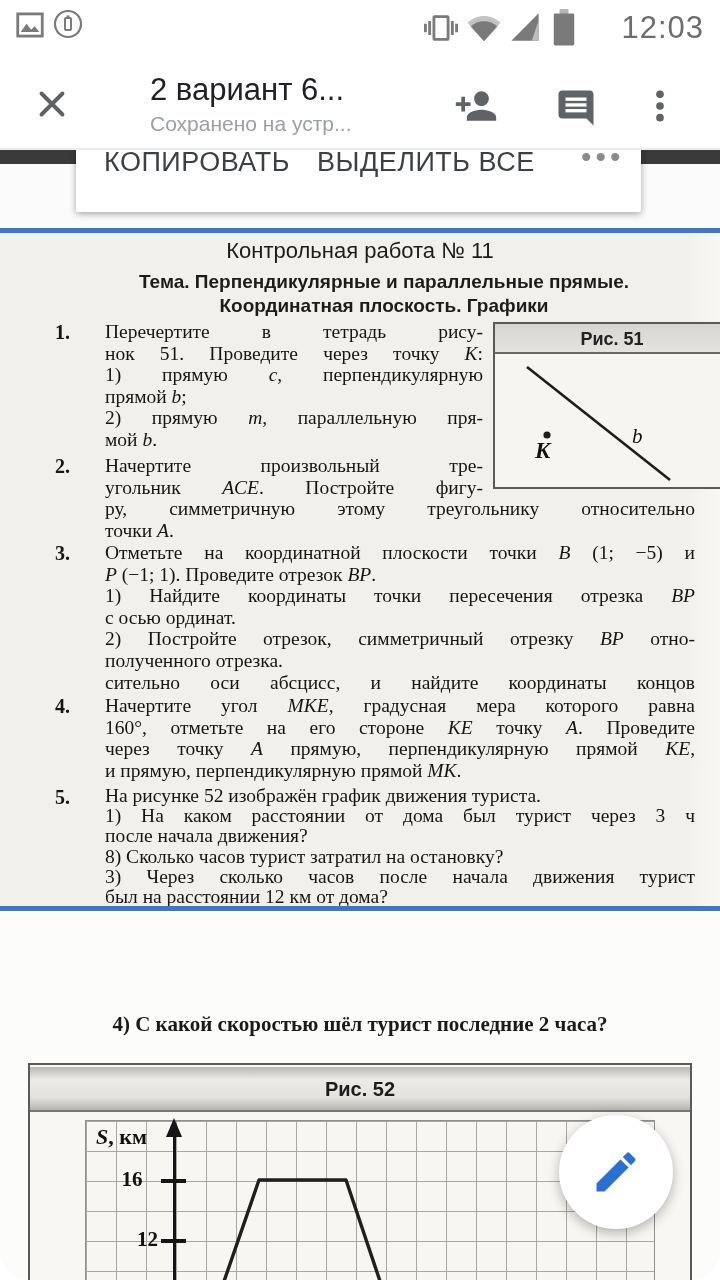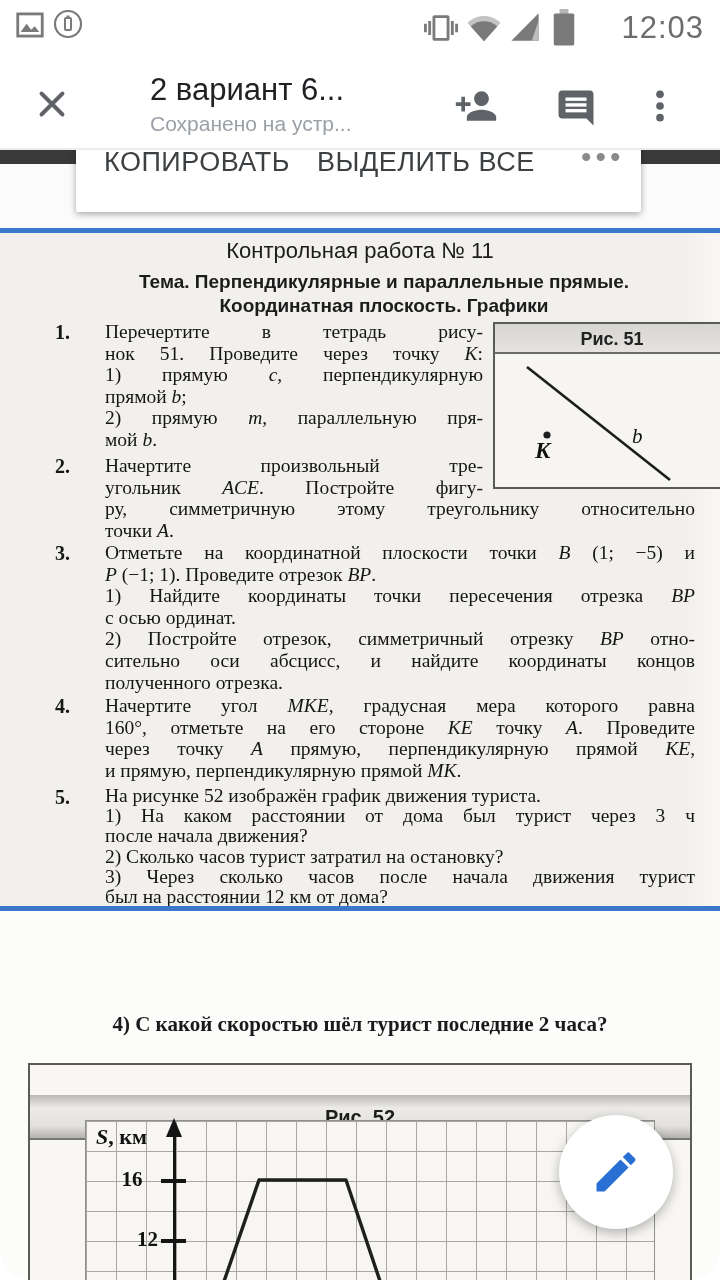--- a/index.html
+++ b/index.html
@@ -55,21 +55,21 @@
 
   
   .bottomarea{left:0;top:913px;width:720px;height:367px;background:#fcfcfb;}
   .q4{left:0;top:99px;width:720px;text-align:center;font-family:"Liberation Serif",serif;
       font-size:21px;font-weight:bold;color:#1a1a1a;}
 
   
   .fig52{left:28px;top:150px;width:664px;height:217px;border:2px solid #5a5a5a;border-bottom:none;background:#f8f7f4;}
   .fig52-head{position:absolute;left:0;top:2px;width:100%;height:45px;
               background:linear-gradient(#b9b8b5,#ecebe8 30%,#e3e2df 72%,#b3b2af);
-              border-bottom:2px solid #777;text-align:center;font-size:20px;font-weight:bold;line-height:45px;color:#1d1d1d;margin-top:28px;}
+              border-bottom:2px solid #777;text-align:center;font-size:20px;font-weight:bold;line-height:45px;color:#1d1d1d;}
   .f52-grid{position:absolute;left:55px;top:55px;width:570px;height:162px;border:1px solid #8f8f8f;
             background-color:#f7f6f3;
             background-image:repeating-linear-gradient(to right,#a8a7a4 0 1px,transparent 1px 30px),
                              repeating-linear-gradient(to bottom,#a8a7a4 0 1px,transparent 1px 30px);}
   .f52-axis{position:absolute;left:143px;top:67px;width:3px;height:150px;background:#151515;}
   .f52-arrow{position:absolute;left:136px;top:53px;width:0;height:0;
              border-left:8px solid transparent;border-right:8px solid transparent;border-bottom:19px solid #151515;}
   .f52-slabel{position:absolute;left:66px;top:59px;font-family:"Liberation Serif",serif;font-size:22px;font-weight:bold;color:#111;}
   .f52-tick{position:absolute;left:131px;width:25px;height:4px;background:#151515;}
   .f52-tlabel{position:absolute;left:76px;width:52px;text-align:right;font-family:"Liberation Serif",serif;
@@ -209,22 +209,22 @@
 
     <div class="abs prob" style="top:309px;">
       <span class="pnum">3.</span>
       <div class="plines">
 
       <div class="pl" data-j="1" data-n="0">Отметьте на координатной плоскости точки <i>B</i> (1; −5) и</div>
           <div class="pl" data-j="0" data-n="0"><i>P</i> (−1; 1). Проведите отрезок <i>BP</i>.</div>
           <div class="pl" data-j="1" data-n="0">1) Найдите координаты точки пересечения отрезка <i>BP</i></div>
           <div class="pl" data-j="0" data-n="0">с осью ординат.</div>
           <div class="pl" data-j="1" data-n="0">2) Постройте отрезок, симметричный отрезку <i>BP</i> отно-</div>
+          <div class="pl" data-j="0" data-n="0">полученного отрезка.</div>
           <div class="pl" data-j="1" data-n="0">сительно оси абсцисс, и найдите координаты концов</div>
-          <div class="pl" data-j="0" data-n="0">полученного отрезка.</div>
         </div>
     </div>
 
     <div class="abs prob" style="top:462px;">
       <span class="pnum">4.</span>
       <div class="plines">
 
       <div class="pl" data-j="1" data-n="0">Начертите угол <i>MKE</i>, градусная мера которого равна</div>
           <div class="pl" data-j="1" data-n="0">160°, отметьте на его стороне <i>KE</i> точку <i>A</i>. Проведите</div>
           <div class="pl" data-j="1" data-n="0">через точку <i>A</i> прямую, перпендикулярную прямой <i>KE</i>,</div>
@@ -232,21 +232,21 @@
         </div>
     </div>
 
     <div class="abs prob" style="top:553px;">
       <span class="pnum">5.</span>
       <div class="plines" style="line-height:20.2px;">
 
       <div class="pl" data-j="0" data-n="0">На рисунке 52 изображён график движения туриста.</div>
           <div class="pl" data-j="1" data-n="0">1) На каком расстоянии от дома был турист через 3 ч</div>
           <div class="pl" data-j="0" data-n="0">после начала движения?</div>
-          <div class="pl" data-j="0" data-n="0">2) Сколько часов турист затратил на остановку?</div>
+          <div class="pl" data-j="0" data-n="0">8) Сколько часов турист затратил на остановку?</div>
           <div class="pl" data-j="1" data-n="0">3) Через сколько часов после начала движения турист</div>
           <div class="pl" data-j="0" data-n="0">был на расстоянии 12 км от дома?</div>
         </div>
     </div>
   </div>
 
   <div class="abs bluebar" style="top:906px;"></div>
 
   <div class="abs bottomarea">
     <div class="abs q4">4) С какой скоростью шёл турист последние 2 часа?</div>

